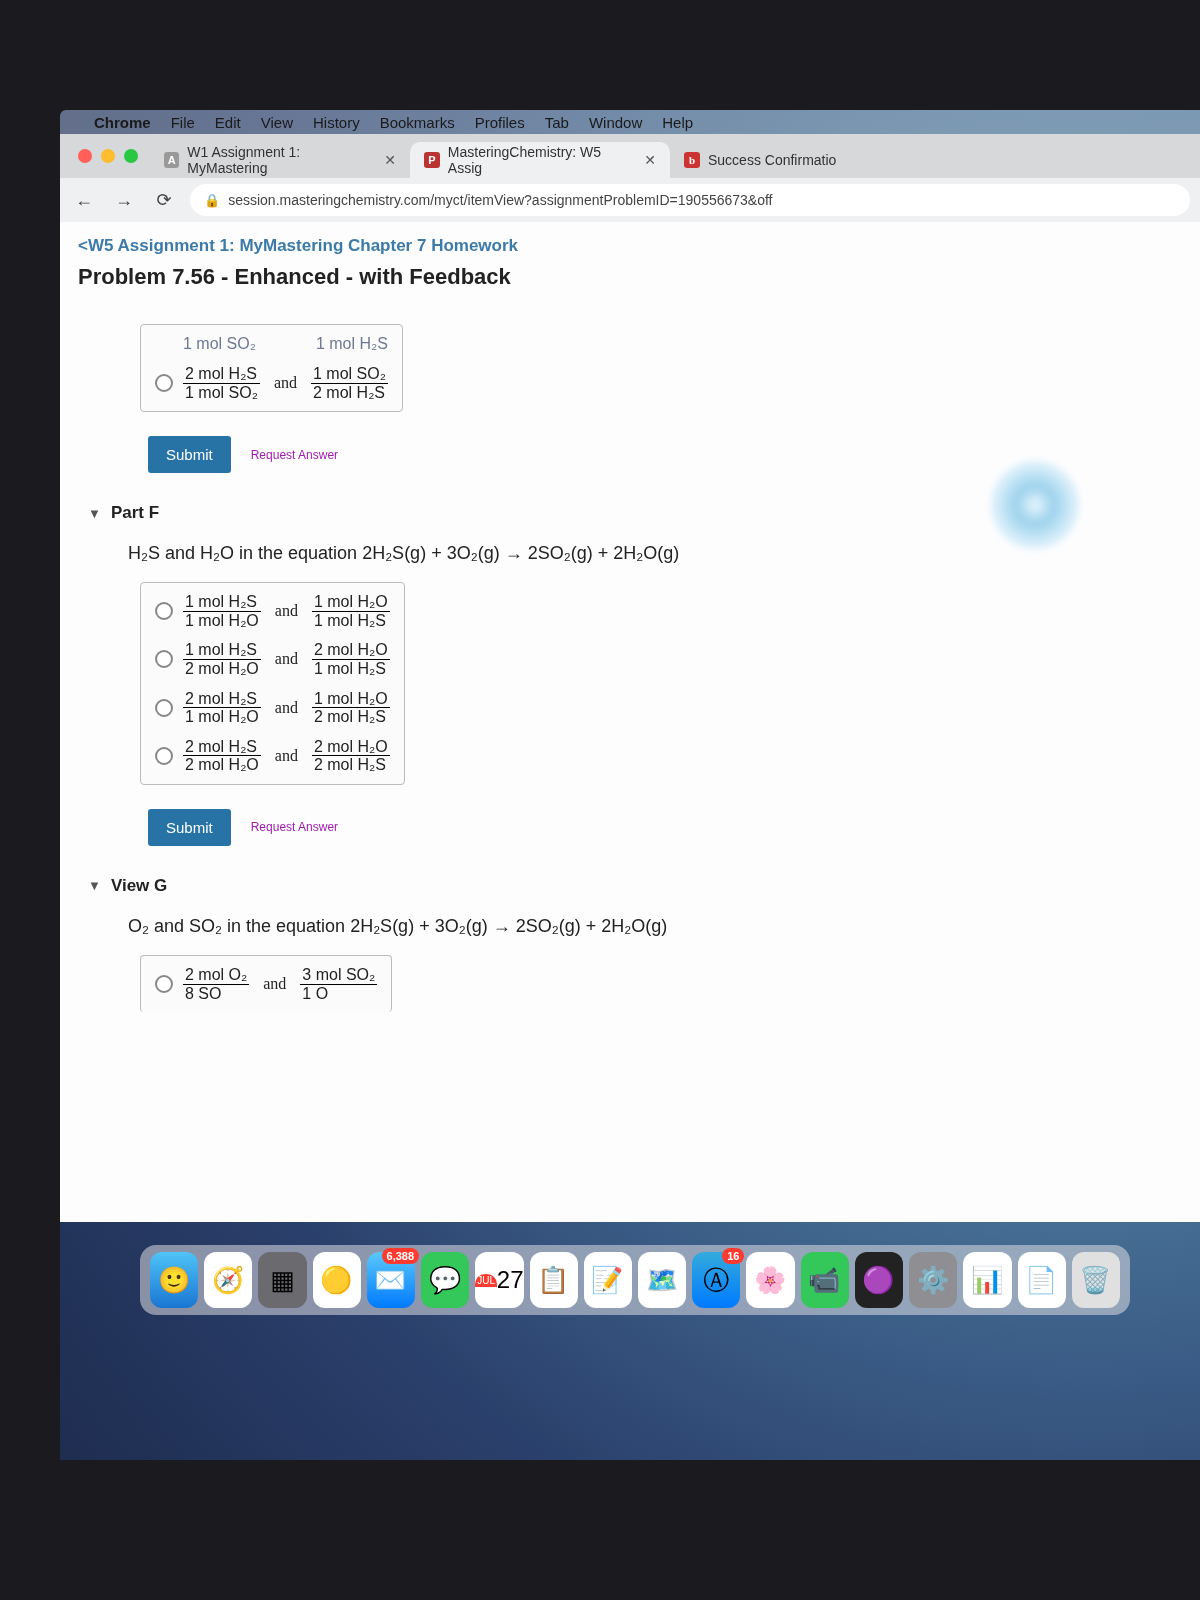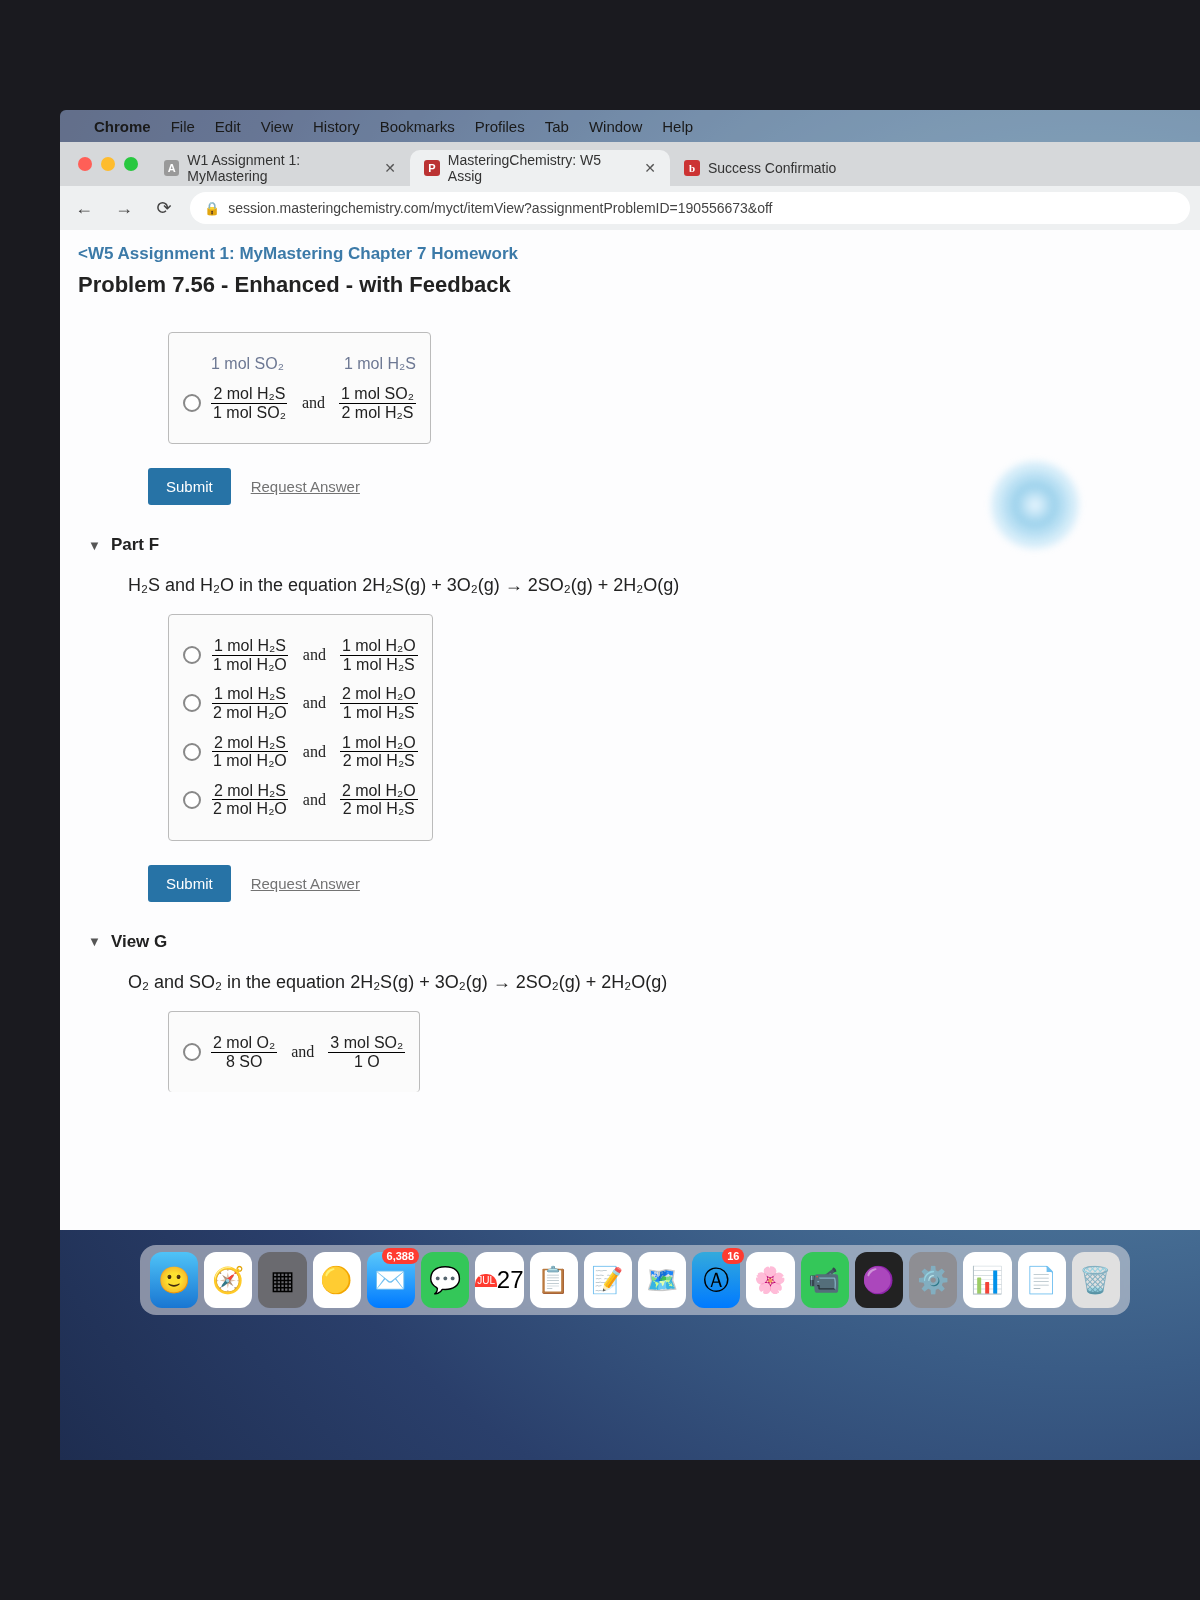--- a/index.html
+++ b/index.html
@@ -1,50 +1,50 @@
 <!DOCTYPE html>
 <html><head>
 <meta charset="utf-8">
 <style>
 *{margin:0;padding:0;box-sizing:border-box;font-family:-apple-system,BlinkMacSystemFont,"Segoe UI",Arial,sans-serif}
 body{background:#f0f0f0;width:1200px;height:1600px;overflow:hidden;position:relative}
 .photo-frame{position:absolute;inset:0;background:#1a1a1f}
 .screen{position:absolute;left:60px;top:110px;right:0;bottom:140px;background:radial-gradient(circle at 90% 40%,#7fb2cc 0%,#5a8aaa 25%,#3a5c86 55%,#2a3f6b 75%,#1e2d50 100%);border-radius:6px 0 0 0;overflow:hidden}
 .lens-flare{position:absolute;right:120px;top:350px;width:90px;height:90px;background:radial-gradient(circle,#e8f6ff 0%,#9dd2ec 30%,rgba(120,200,240,.3) 60%,transparent 80%);border-radius:50%;filter:blur(3px)}
-.menubar{height:32px;background:rgba(245,245,245,.3);display:flex;align-items:center;padding:0 14px;gap:20px;color:#1a1a1a;font-size:15px;font-weight:500}
+.menubar{height:24px;background:rgba(245,245,245,.3);display:flex;align-items:center;padding:0 14px;gap:20px;color:#1a1a1a;font-size:15px;font-weight:500}
 .menubar .apple{font-size:18px}
 .menubar .app{font-weight:700}
 .chrome-top{background:#d6d8da;display:flex;align-items:center;height:44px;padding:0 6px}
 .traffic{display:flex;gap:9px;padding:0 12px}
 .traffic span{width:14px;height:14px;border-radius:50%}
 .tr-r{background:#ff5f57}.tr-y{background:#febc2e}.tr-g{background:#28c840}
 .tabs{display:flex;flex:1;align-items:flex-end;height:100%;gap:0}
 .tab{height:36px;padding:0 14px;display:flex;align-items:center;gap:8px;font-size:14px;border-radius:10px 10px 0 0;max-width:260px;color:#333;position:relative}
 .tab.active{background:#eef0f1}
 .tab .fav{width:16px;height:16px;border-radius:3px;display:inline-flex;align-items:center;justify-content:center;font-size:11px;font-weight:700;color:#fff}
 .tab .close{margin-left:auto;color:#555;font-size:14px}
 .fav-w1{background:#999}.fav-mc{background:#b33}.fav-b{background:#c33;font-family:serif}
 .addr{background:#eef0f1;height:44px;display:flex;align-items:center;padding:0 10px;gap:12px}
 .nav-btn{width:28px;height:28px;display:flex;align-items:center;justify-content:center;color:#444;font-size:18px;cursor:pointer}
 .url-field{flex:1;background:#fff;border-radius:20px;height:32px;display:flex;align-items:center;padding:0 14px;gap:8px;color:#444;font-size:14px}
 .lock{color:#555;font-size:13px}
 .page{background:#fdfdfe;min-height:1000px;padding:14px 18px;color:#222}
 .crumb{color:#3c7aa8;font-weight:600;font-size:17px;margin-bottom:8px;cursor:pointer}
 .ptitle{font-size:22px;font-weight:700;margin-bottom:34px}
-.answer-box{border:1px solid #bbb;border-radius:4px;padding:16px 14px;display:inline-block;background:#fbfbfb;margin-left:90px}
+.answer-box{border:1px solid #bbb;border-radius:4px;padding:4px 14px;display:inline-block;background:#fbfbfb;margin-left:62px}
 .opt-row{display:flex;align-items:center;gap:10px;padding:6px 0}
 .radio{width:18px;height:18px;border:2px solid #888;border-radius:50%;background:#fff;flex-shrink:0}
-.frac{display:inline-flex;flex-direction:column;align-items:center;font-family:"Times New Roman",serif;font-size:16px;line-height:1.1}
+.frac{display:inline-flex;flex-direction:column;font-family:"Times New Roman",serif;font-size:16px;line-height:1.1}
 .frac .num{border-bottom:1px solid #000;padding:0 2px}
 .frac .den{padding:0 2px}
 .andw{font-family:"Times New Roman",serif;font-size:16px;padding:0 4px}
 .ghost{color:#6d7893;font-family:"Times New Roman",serif}
 .actions{margin:24px 0 30px 70px;display:flex;align-items:center;gap:20px}
 .submit-btn{background:#2773a6;color:#fff;border:none;padding:10px 18px;font-size:15px;border-radius:3px;cursor:pointer}
-.req-link{color:#737373;text-decoration:underline;font-size:15px;cursor:pointer}
+.req-link{color:#a21caf;font-size:12px;cursor:pointer}
 .part-head{display:flex;align-items:center;gap:10px;font-weight:700;font-size:17px;margin:10px 0 20px 10px}
 .caret{color:#555;font-size:13px}
 .prompt{font-family:"Times New Roman",serif;font-size:18px;margin:0 0 18px 50px}
 .dock{position:absolute;left:80px;right:70px;bottom:145px;height:70px;background:rgba(220,220,225,.55);border-radius:16px;display:flex;align-items:center;padding:0 10px;gap:6px;backdrop-filter:blur(4px)}
 .dk{width:56px;height:56px;border-radius:12px;display:flex;align-items:center;justify-content:center;font-size:26px;position:relative}
 .dk .badge{position:absolute;top:-4px;right:-4px;background:#ff3b30;color:#fff;font-size:11px;padding:2px 5px;border-radius:10px;font-weight:600}
 .finder{background:linear-gradient(#4fc3f7,#1976d2)}
 .safari{background:#fff}
 .launch{background:#6a6a6f}
 .mail{background:linear-gradient(#5ac8fa,#007aff)}

